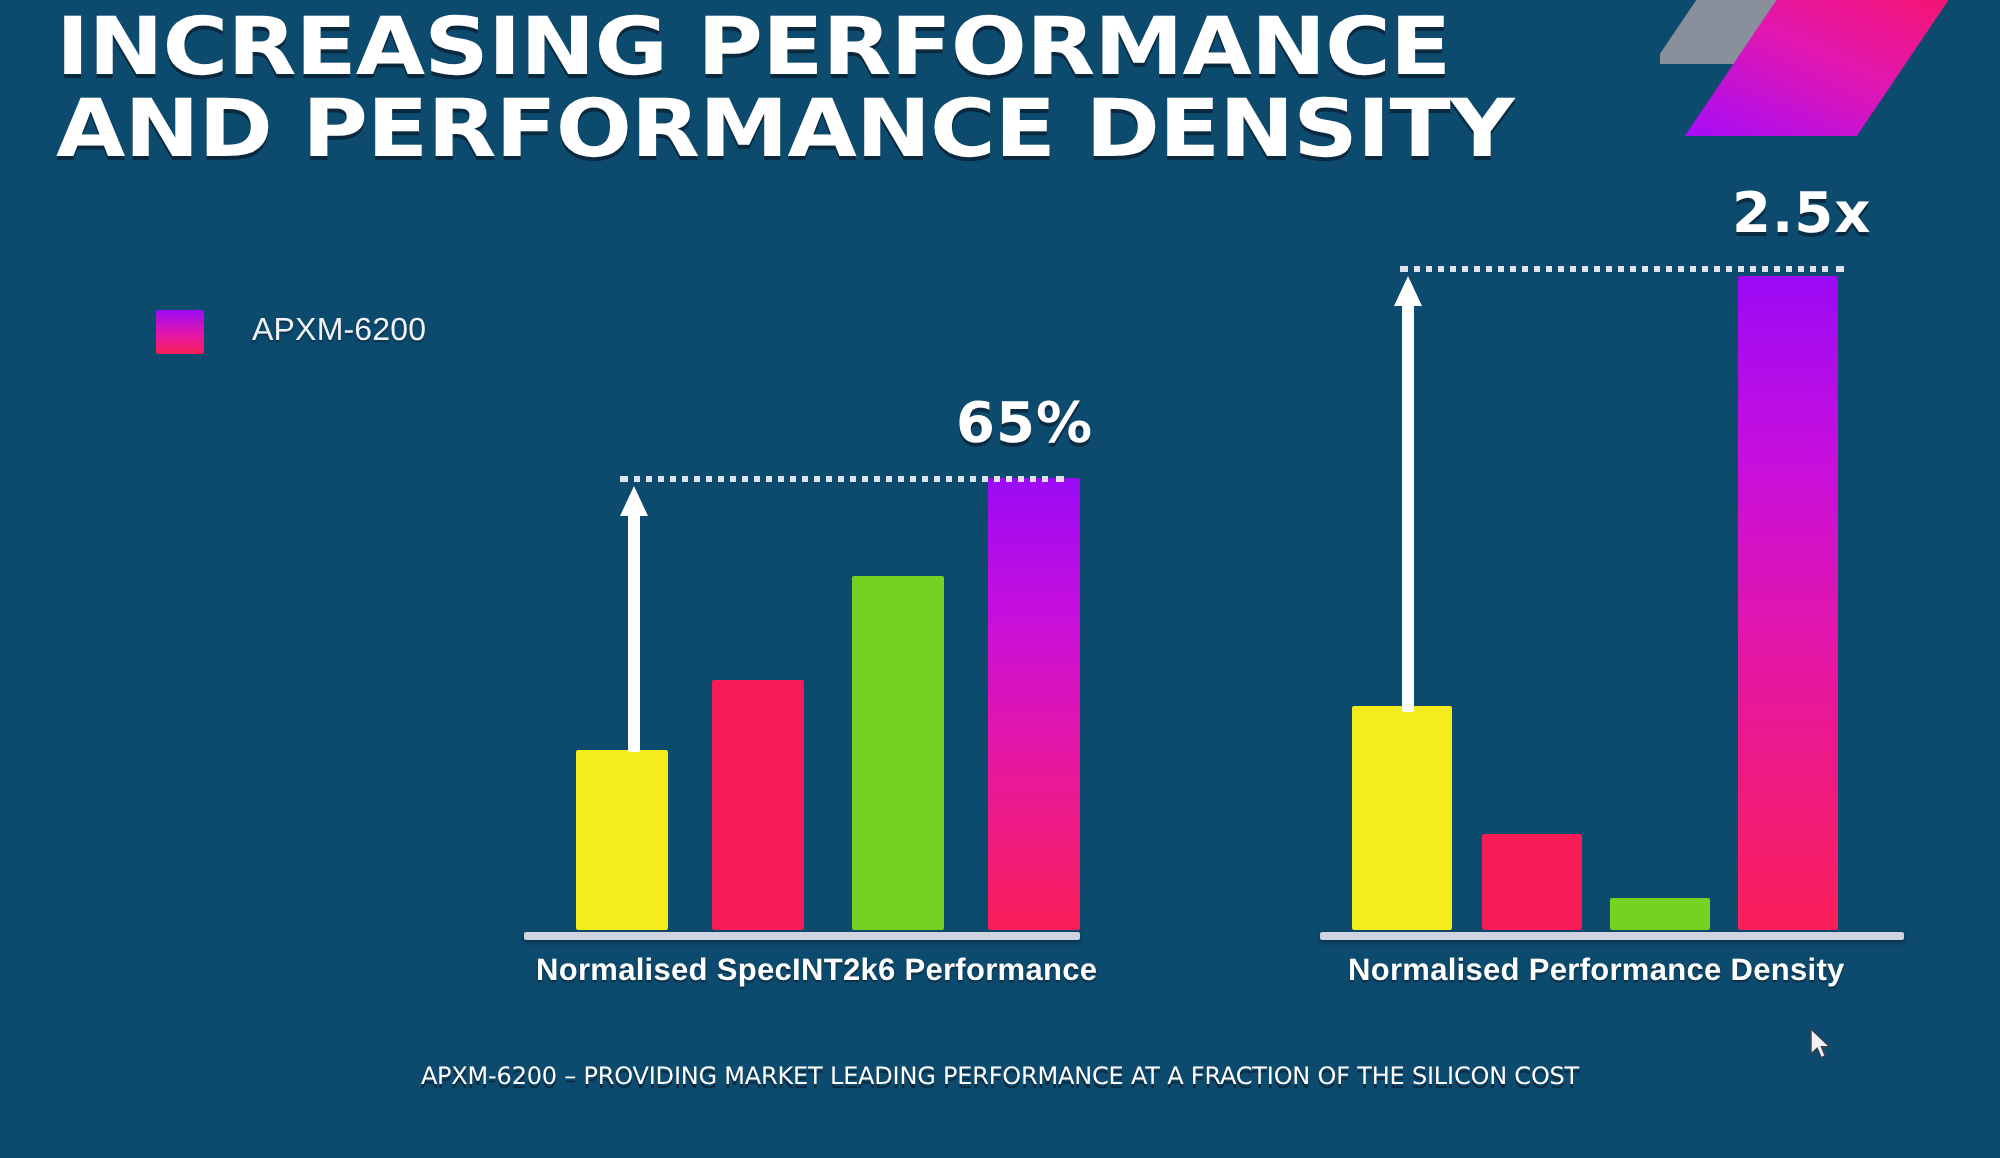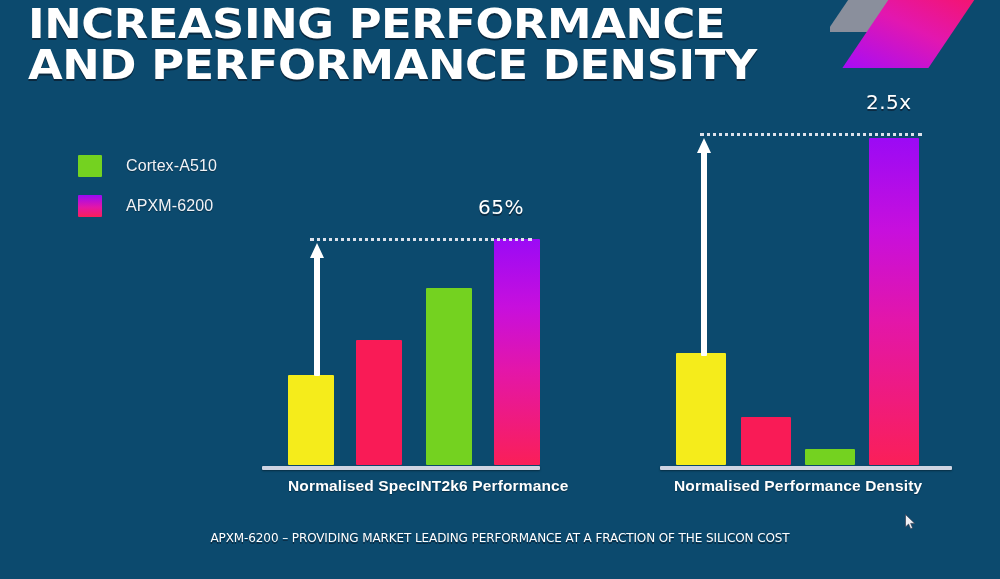--- a/index.html
+++ b/index.html
@@ -136,22 +136,22 @@
     left:0; top:0;
     width:0;height:0;
     border-left:7px solid transparent;
     border-right:7px solid transparent;
     border-bottom:15px solid #ffffff;
   }
   .callout{
     position:absolute;
     color:#ffffff;
     font-family:"DejaVu Sans", sans-serif;
-    font-weight:400;
-    font-size:20px;
+    font-weight:700;
+    font-size:28px;
     letter-spacing:.5px;
     text-shadow:0 2px 0 rgba(10,12,24,.5);
     white-space:nowrap;
   }
   .grouplabel{
     position:absolute;
     top:477px;
     color:#ffffff;
     font-family:"Liberation Sans", sans-serif;
     font-weight:700;
@@ -193,24 +193,20 @@
     <div class="shard shard-back"></div>
     <div class="shard shard-front"></div>
   </div>
 
   <div class="title">
     <span class="tline">INCREASING PERFORMANCE</span>
     <span class="tline">AND PERFORMANCE DENSITY</span>
   </div>
 
   <div class="legend">
-    <div class="legend-row">
-      <span class="legend-swatch" style="background:#74D220"></span>
-      <span class="legend-label">Cortex-A510</span>
-    </div>
     <div class="legend-row">
       <span class="legend-swatch" style="background:linear-gradient(180deg,#9B0AF5 0%,#E316A9 55%,#FA1F58 100%)"></span>
       <span class="legend-label">APXM-6200</span>
     </div>
   </div>
 
   <div class="chart">
 
     <div class="group" style="left:262px; width:278px;">
       <div class="axis"></div>
@@ -220,21 +216,21 @@
         <div class="bar" style="left:164px; width:46px; height:177px; background:#74D220;"></div>
         <div class="bar" style="left:232px; width:46px; height:226px; background:linear-gradient(180deg,#9B0AF5 0%,#C70FDD 30%,#E316A9 58%,#FA1F58 100%);"></div>
       </div>
     </div>
     <div class="dashline" style="left:310px; width:222px; top:238px;"></div>
     <div class="uparrow" style="left:310px; top:243px; height:133px;">
       <span class="head"></span>
       <span class="stem" style="height:124px;"></span>
     </div>
     <div class="callout" style="left:478px; top:195px;text-align:center;">65%</div>
-    <div class="grouplabel" style="left:268px;margin-left:20px;">Normalised SpecINT2k6 Performance</div>
+    <div class="grouplabel" style="left:268px;">Normalised SpecINT2k6 Performance</div>
 
     <div class="group" style="left:660px; width:292px;">
       <div class="axis"></div>
       <div class="bars">
         <div class="bar" style="left:16px;  width:50px; height:112px; background:#F5EC1B;"></div>
         <div class="bar" style="left:81px;  width:50px; height:48px;  background:#F91B56;"></div>
         <div class="bar" style="left:145px; width:50px; height:16px;  background:#74D220;"></div>
         <div class="bar" style="left:209px; width:50px; height:327px; background:linear-gradient(180deg,#9B0AF5 0%,#C70FDD 28%,#E316A9 56%,#FA1F58 100%);"></div>
       </div>
     </div>

